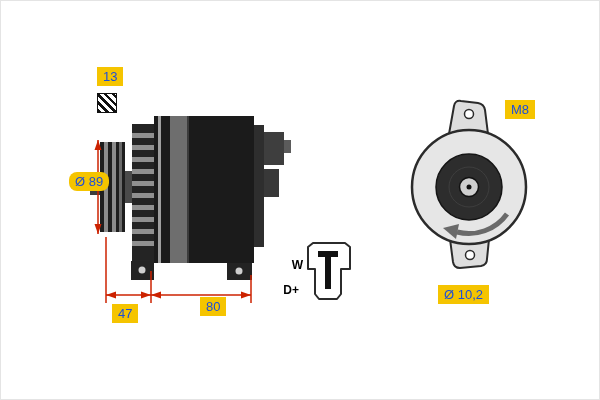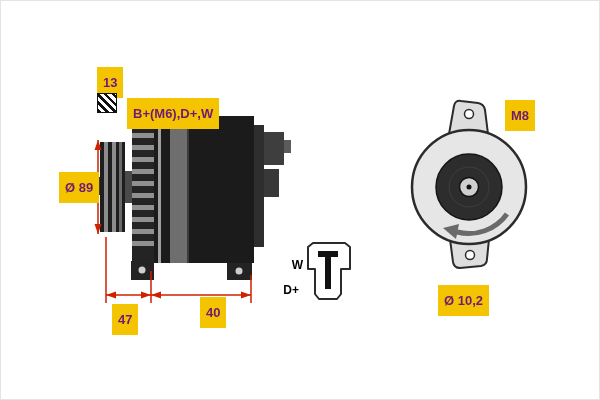--- a/index.html
+++ b/index.html
@@ -6,22 +6,22 @@
   html, body { width:600px; height:400px; }
   body { background:#ffffff; font-family:"Liberation Sans", sans-serif; }
   .canvas {
     position:relative; width:600px; height:400px;
     background:#ffffff; overflow:hidden; border:1px solid #e4e4e4;
   }
   .canvas svg { position:absolute; left:0; top:0; }
   .tag {
     position:absolute;
     background: var(--highlight, #f5c400);
-    color:#701a75; font-size:13px; font-weight:bold; line-height:1;
-    padding:9px 6px; white-space:nowrap;
+    color:#1d4ed8; font-size:13px; font-weight:normal; line-height:1;
+    padding:3px 6px; white-space:nowrap;
   }
   .pin-label {
     position:absolute; color:#000; font-size:12px; font-weight:bold;
     text-align:right; width:18px; line-height:1;
   }
   .hatch {
     position:absolute; width:20px; height:20px;
     background: repeating-linear-gradient(45deg, #111 0 2.5px, #fff 2.5px 5.5px);
     border:1px solid #111;
   }
@@ -116,27 +116,26 @@
       <circle cx="468" cy="186" r="20" fill="none" stroke="#3e3e3e" stroke-width="1"></circle>
       <circle cx="468" cy="186" r="9.5" fill="#cfcfcf" stroke="#111111" stroke-width="1.5"></circle>
       <circle cx="468" cy="186" r="2.5" fill="#111111"></circle>
     </g>
   </svg>
 
   <div class="tag" style="left:96px; top:66px;">13</div>
 
   <div class="hatch" style="left:96px; top:92px;"></div>
 
-  <div class="tag" style="left:126px; top:97px;">B+(M6),D+,W</div>
 
-  <div class="tag" style="left:58px; top:171px;">Ø 89</div>
+  <div class="tag" style="left:68px; top:171px;border-radius:8px;">Ø 89</div>
 
   <div class="tag" style="left:111px; top:303px;">47</div>
 
-  <div class="tag" style="left:199px; top:296px;">40</div>
+  <div class="tag" style="left:199px; top:296px;">80</div>
 
   <div class="pin-label" style="left:284px; top:258px;">W</div>
 
   <div class="pin-label" style="left:280px; top:283px;">D+</div>
 
   <div class="tag" style="left:504px; top:99px;">M8</div>
 
   <div class="tag" style="left:437px; top:284px;">Ø 10,2</div>
 
 </div>

